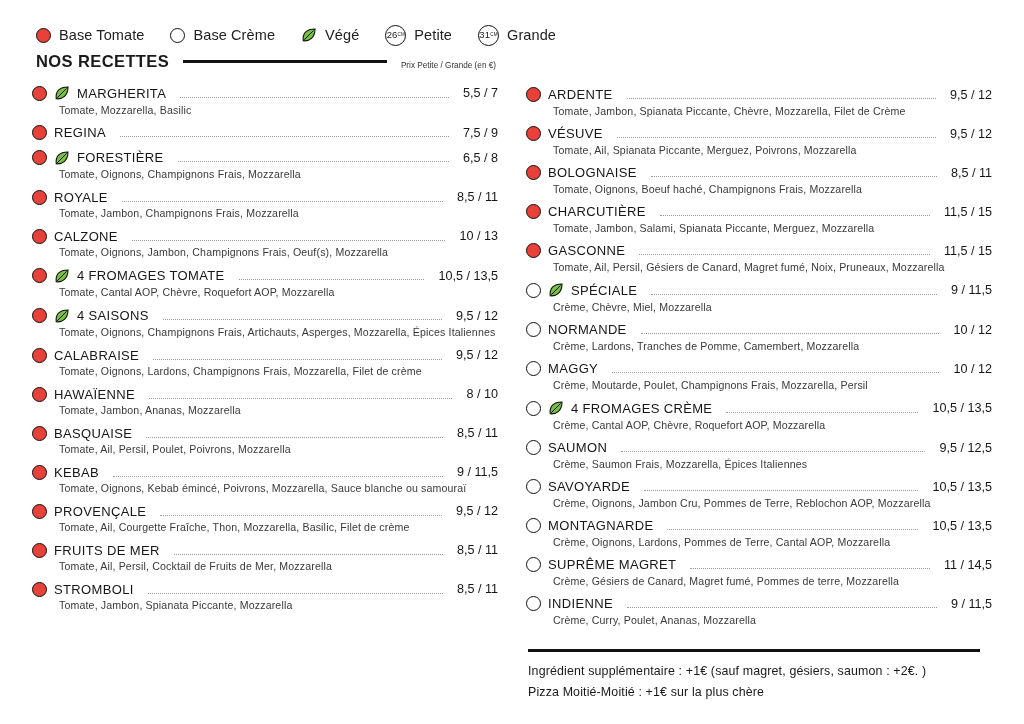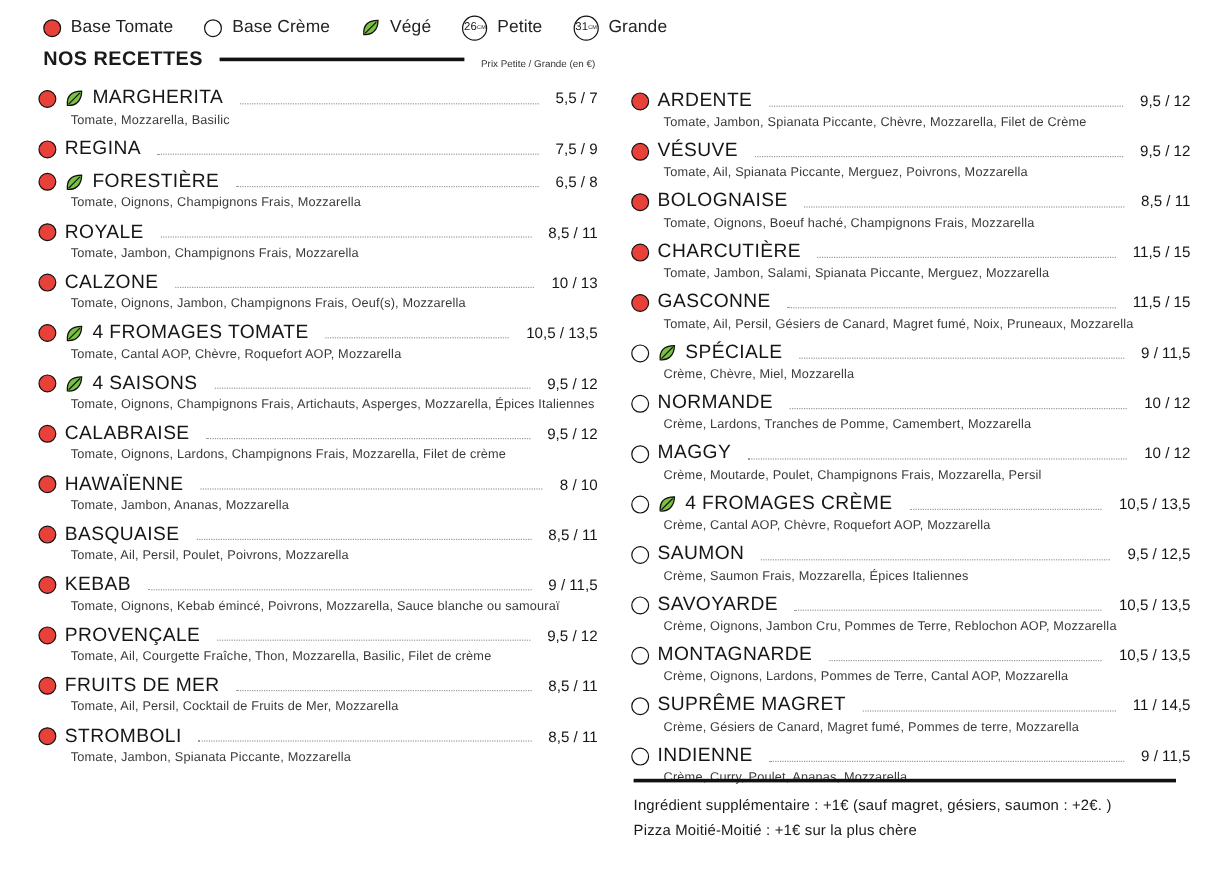--- a/index.html
+++ b/index.html
@@ -7,21 +7,21 @@
     margin: 0; padding: 0;
     width: 1024px; height: 724px;
     background: #ffffff;
     font-family: "Liberation Sans", sans-serif;
     color: #1a1a1a;
     overflow: hidden;
   }
   .page {
     position: relative;
     width: 1024px; height: 724px;
-    padding: 6px 32px 10px 32px;
+    padding: 18px 32px 10px 32px;
   }
 
   
   .legend {
     display: flex;
     align-items: center;
     gap: 26px;
     height: 34px;
     margin-left: 4px;
   }
@@ -98,21 +98,21 @@
   .col.right { margin-left: 28px; padding-top: 2px;}
 
   .item { margin-bottom: 9.5px; }
   .item-head {
     display: flex;
     align-items: center;
     gap: 7px;
   }
   .badges { display: flex; align-items: center; gap: 7px; flex: none; }
   .item-name {
-    font-size: 16px;
+    font-size: 13px;
     letter-spacing: .35px;
     white-space: nowrap;
     color: #161616;
   }
   .dots-fill {
     flex: 1;
     border-bottom: 1.6px dotted #9a9a9a;
     height: 9px;
     margin: 0 7px;
     min-width: 10px;

